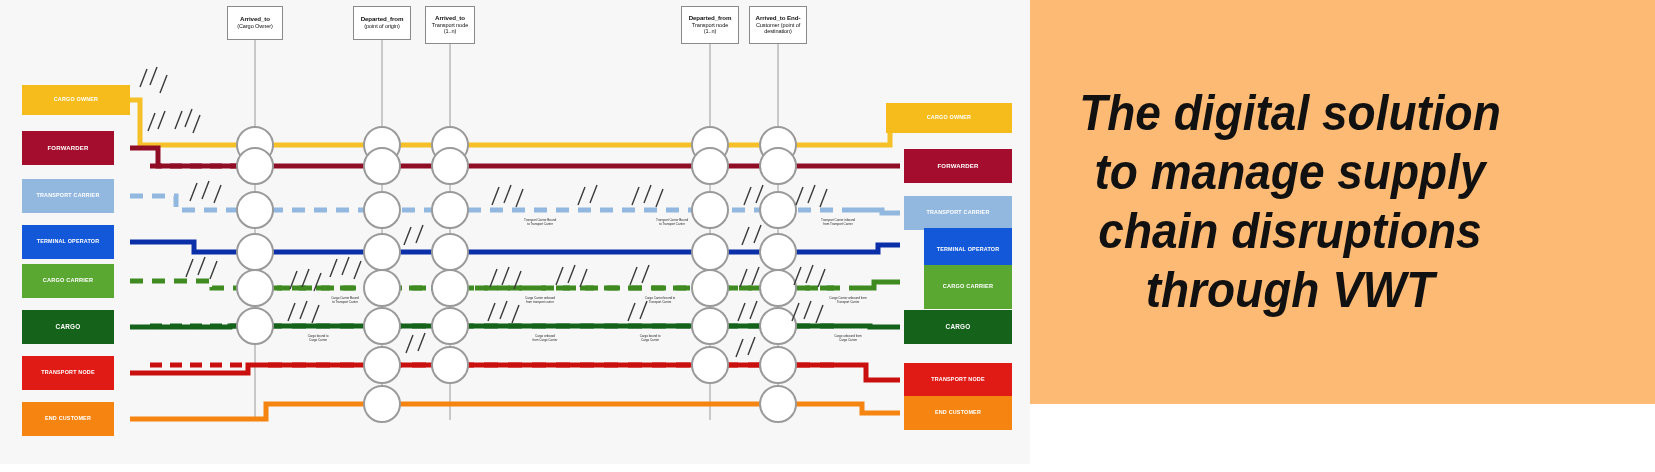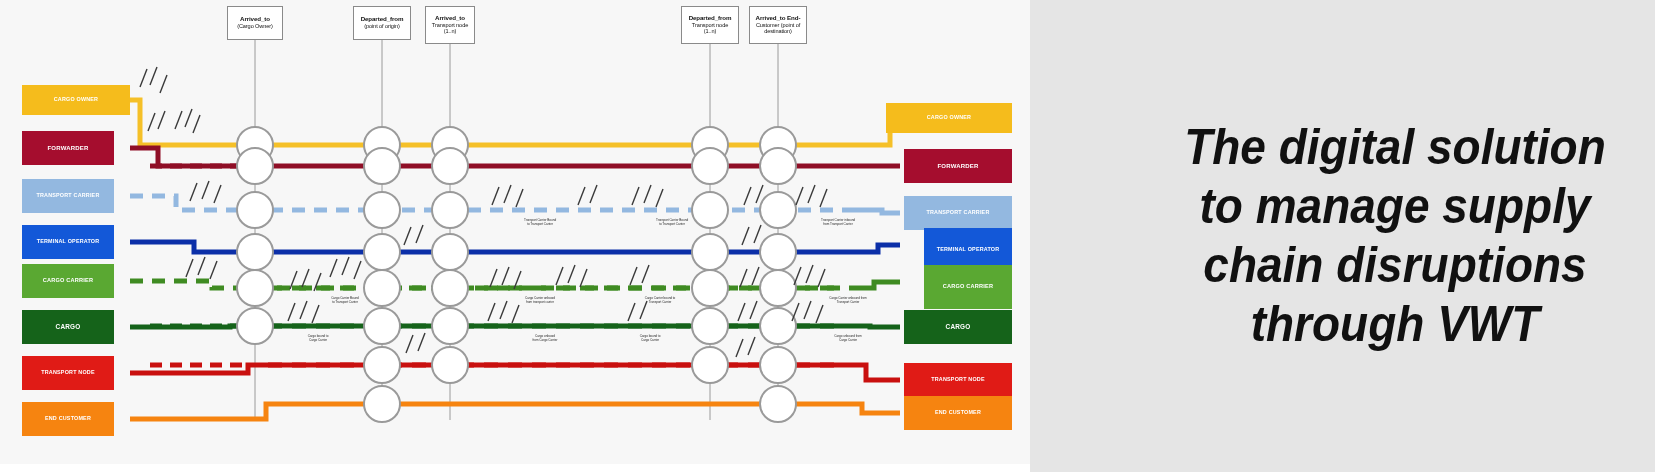--- a/index.html
+++ b/index.html
@@ -58,23 +58,23 @@
     line-height:1.15;
     text-align:center;
     white-space:pre-line;
     transform-origin:center center;
     pointer-events:none;
     letter-spacing:-.05px;
   }
 
   
   #panel{
-    position:absolute;left:1030px;top:0;width:625px;height:472px;
-    background:#e5e5e5;
-    display:flex;align-items:center;justify-content:flex-end;
+    position:absolute;left:1030px;top:0;width:625px;height:404px;
+    background:#fdba74;
+    display:flex;align-items:center;justify-content:flex-start;
   }
   #headline{
     width:520px;
     text-align:center;
     font-style:italic;
     font-weight:600;
     font-size:50px;
     line-height:1.18;
     color:#111111;
     font-family:"Liberation Sans Narrow","Liberation Sans",sans-serif;

